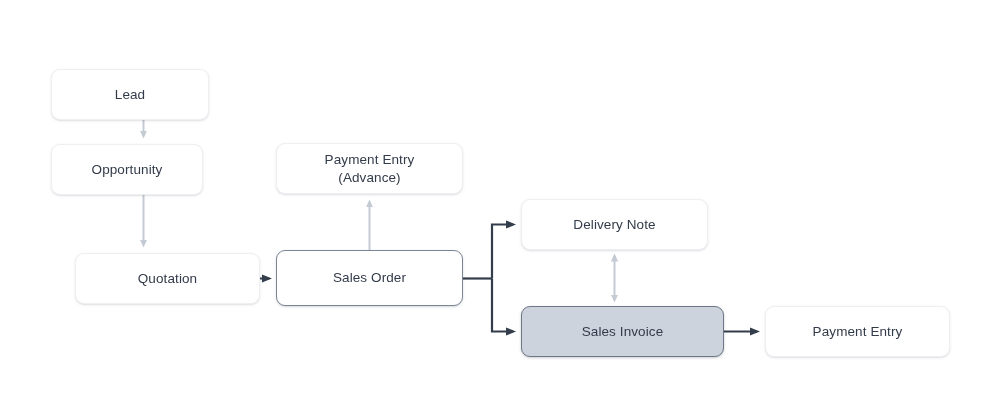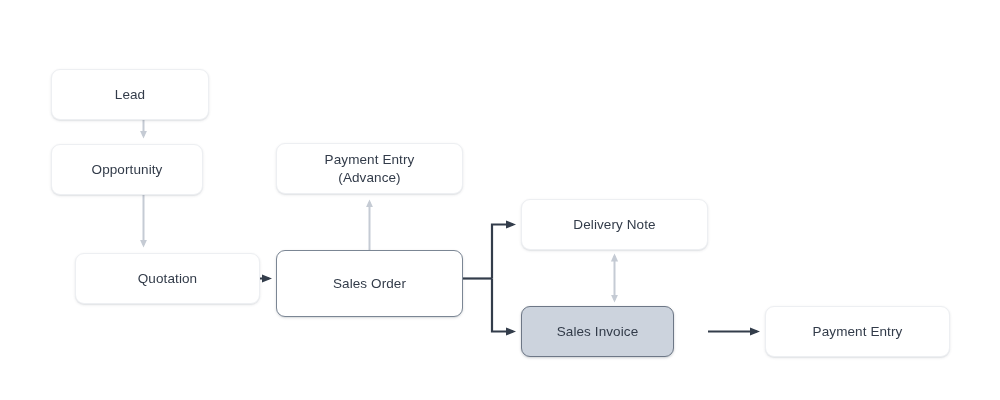--- a/index.html
+++ b/index.html
@@ -110,29 +110,29 @@
 
   <div class="node plain" style="left:51px; top:253px; width:185px; height:51px;margin-left:24px;">
     <span class="node-label">Quotation</span>
   </div>
 
   <div class="node plain" style="left:276px; top:143px; width:187px; height:51px;">
     <span class="node-label">Payment Entry
 (Advance)</span>
   </div>
 
-  <div class="node outlined" style="left:276px; top:250px; width:187px; height:67px;">
+  <div class="node outlined" style="left:276px; top:250px; width:187px; height:56px;">
     <span class="node-label">Sales Order</span>
   </div>
 
   <div class="node plain" style="left:521px; top:199px; width:187px; height:51px;">
     <span class="node-label">Delivery Note</span>
   </div>
 
-  <div class="node selected" style="left:521px; top:306px; width:153px; height:51px;">
+  <div class="node selected" style="left:521px; top:306px; width:203px; height:51px;">
     <span class="node-label">Sales Invoice</span>
   </div>
 
   <div class="node plain" style="left:765px; top:306px; width:185px; height:51px;">
     <span class="node-label">Payment Entry</span>
   </div>
 
 </div>
 
 </body></html>

